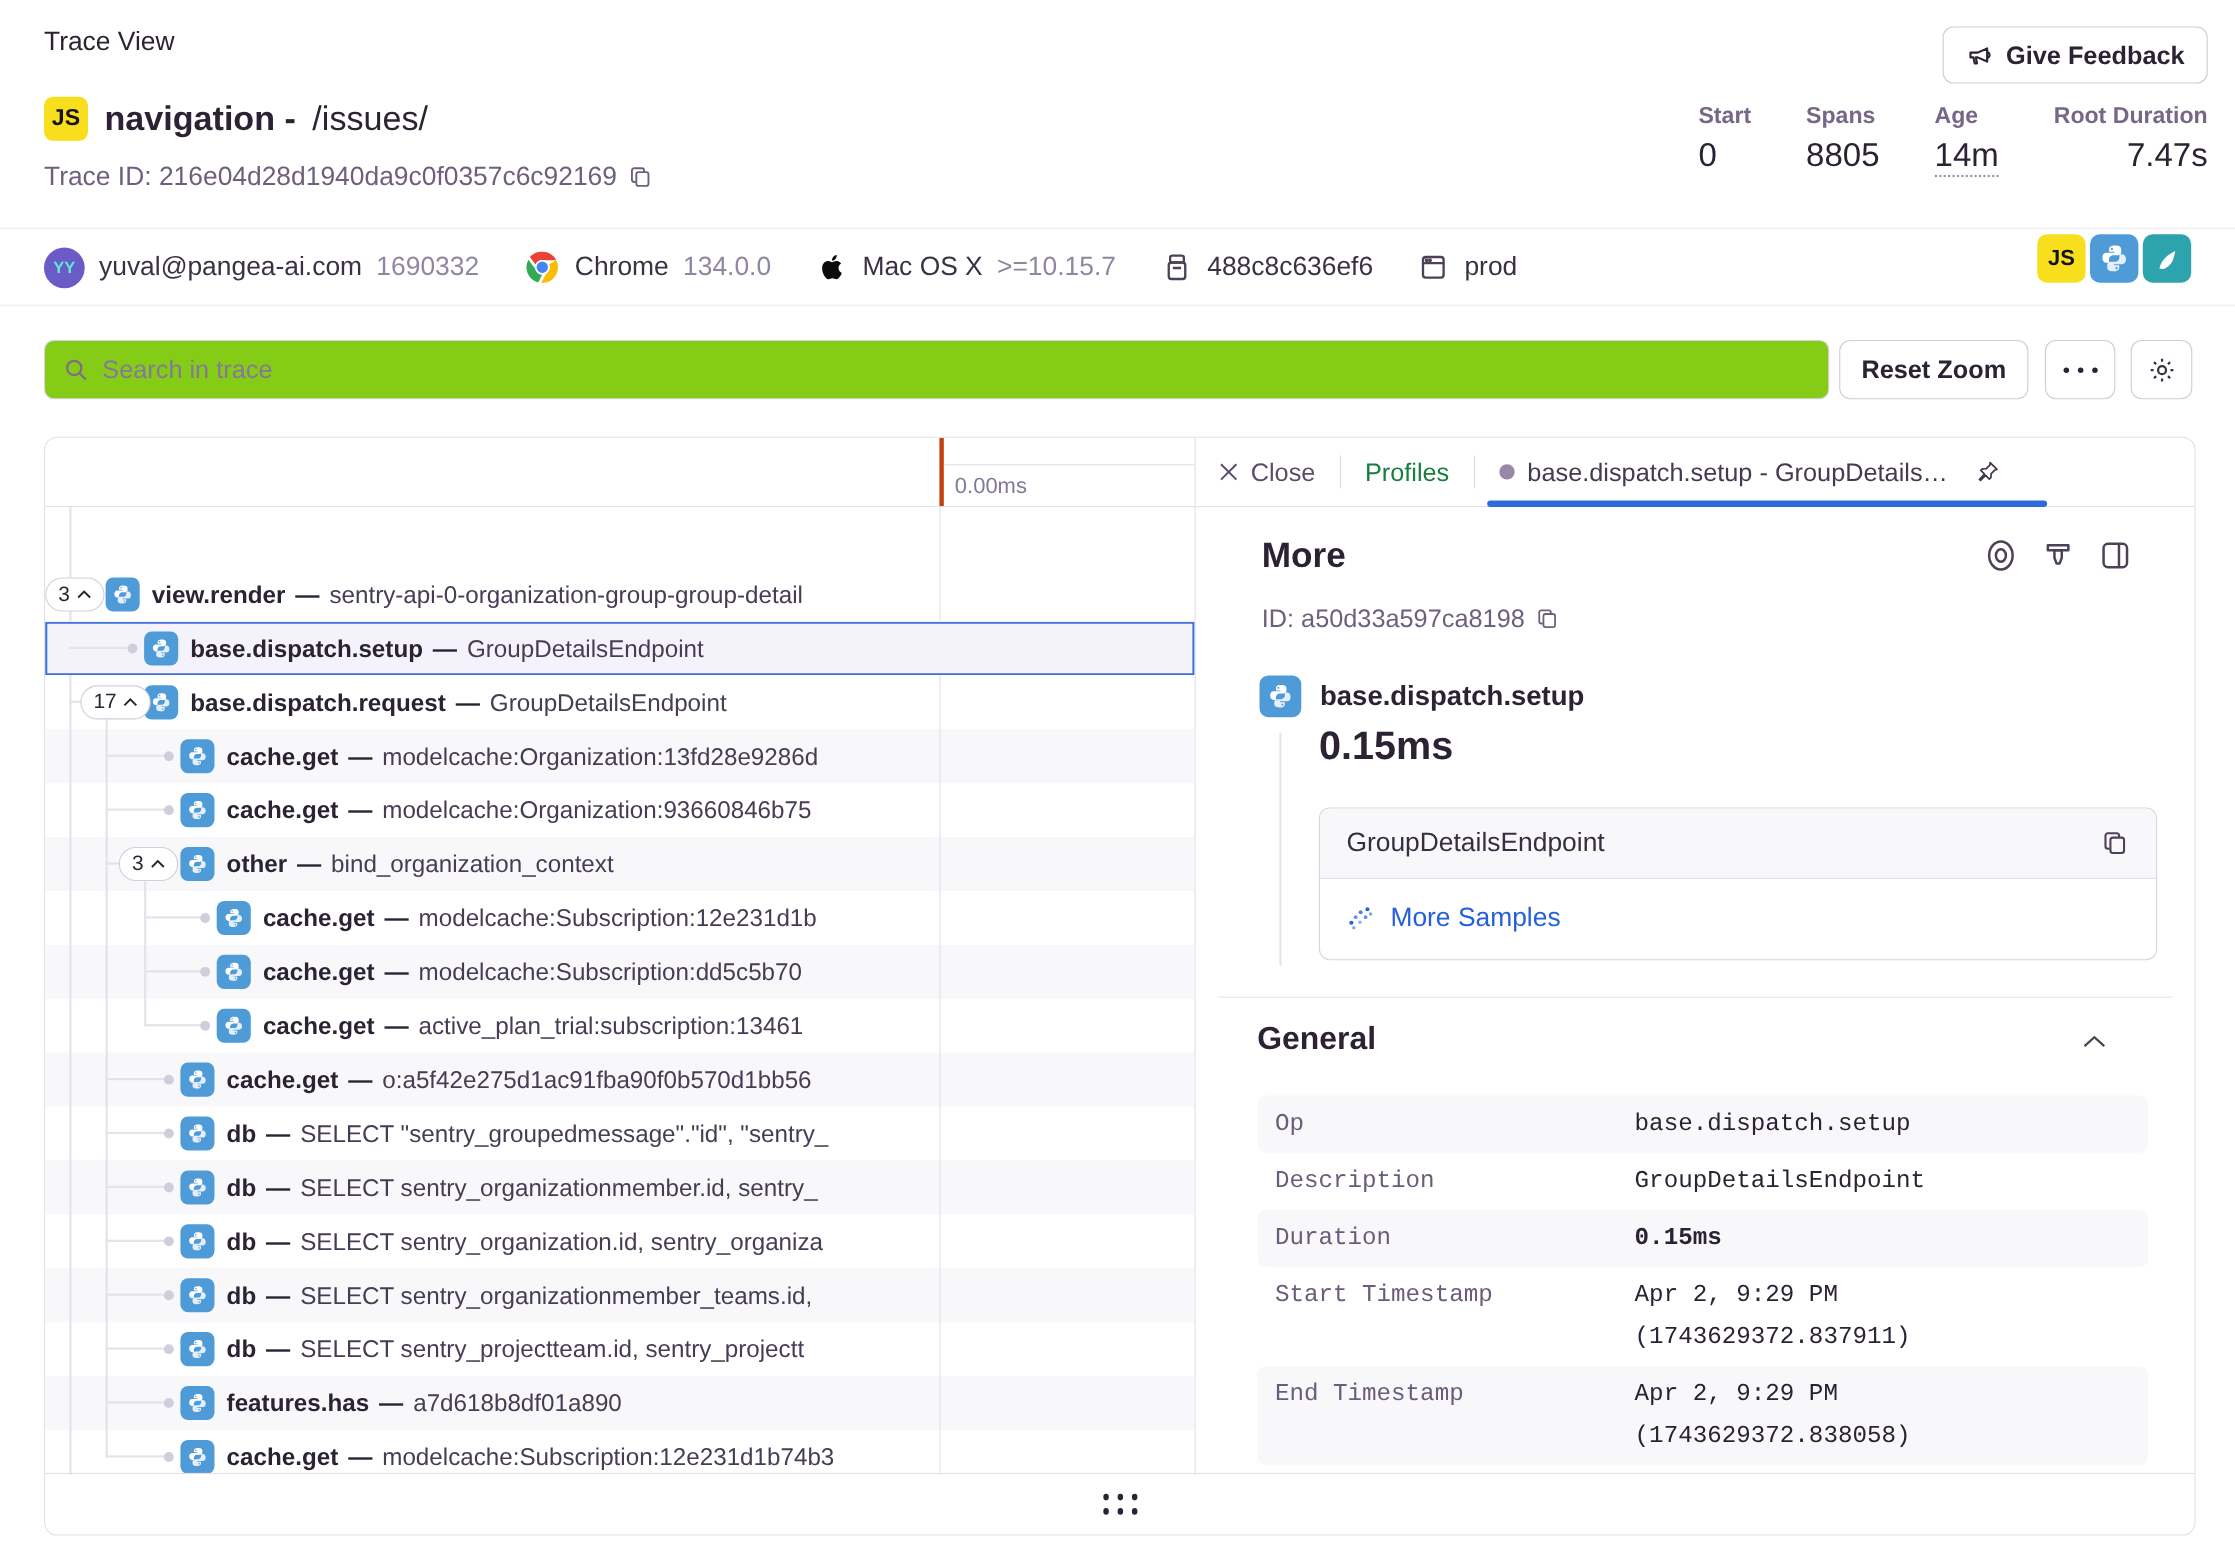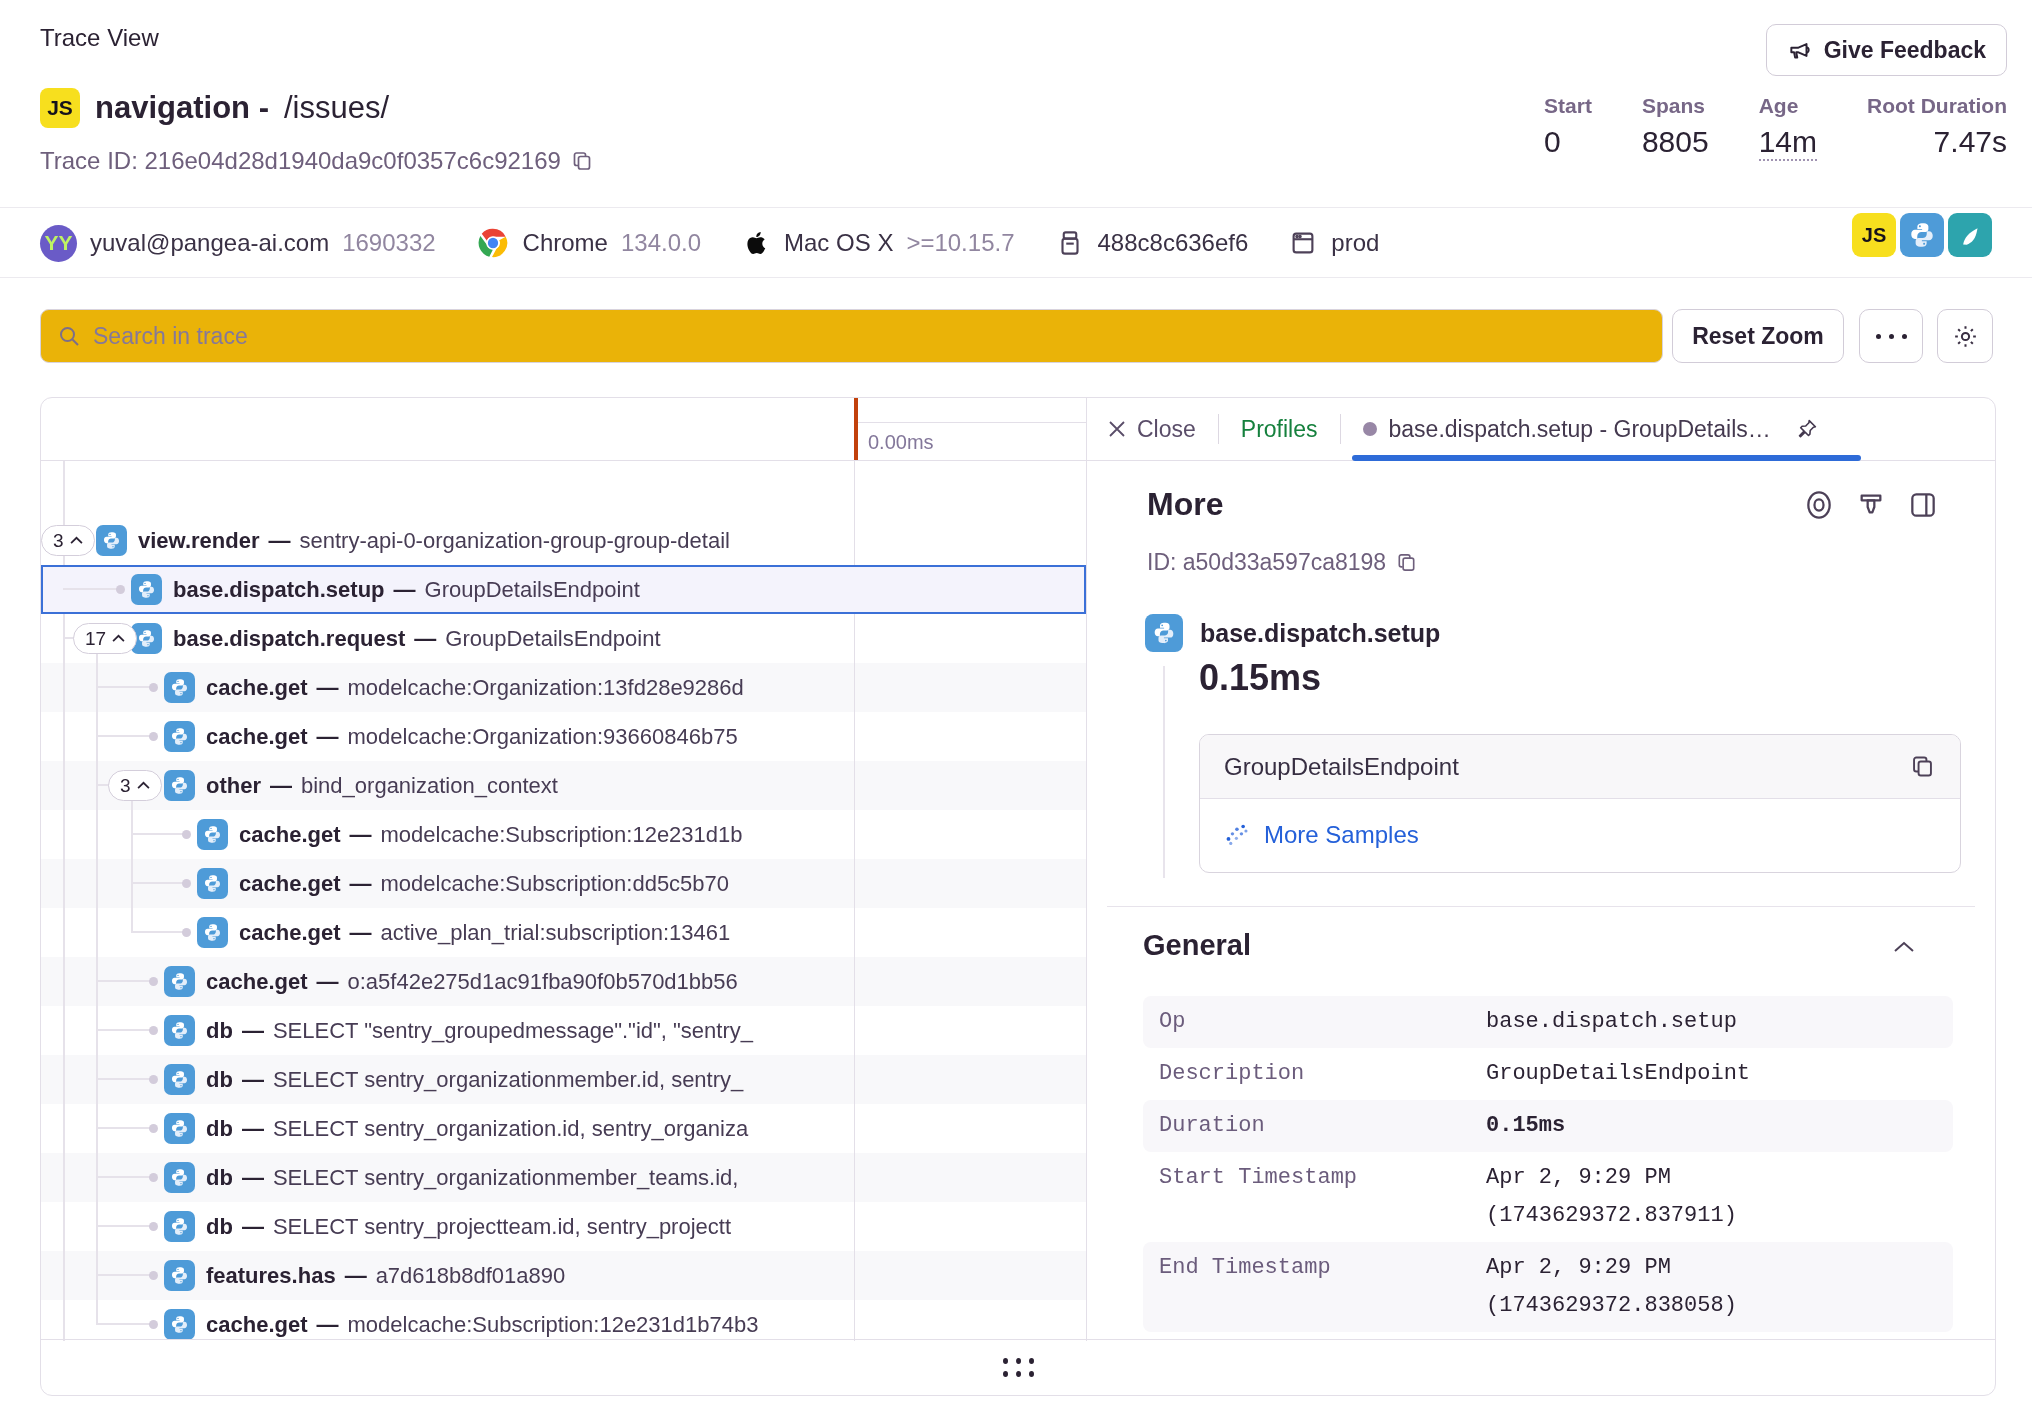--- a/index.html
+++ b/index.html
@@ -25,34 +25,34 @@
   .stat .lbl { font-size:21px; font-weight:600; color:#776787; }
   .stat .val { font-size:30px; color:#2b2233; margin-top:7px; }
   .stat.right { text-align:right; }
   .val .dotted { border-bottom:2px dotted #a093b1; padding-bottom:1px; }
   .hdiv { position:absolute; left:0; right:0; border-top:1px solid #eceaef; }
 
   
   .meta { position:absolute; left:40px; top:208px; height:70px; display:flex;
     align-items:center; gap:40px; font-size:24px; }
   .mgroup { display:flex; align-items:center; gap:13px; }
-  .avatar { width:37px; height:37px; border-radius:50%; background:#6a5bc7; color:#bef264;
-    font-size:21px; font-weight:bold; display:flex; align-items:center; justify-content:center; }
+  .avatar { width:37px; height:37px; border-radius:50%; background:#6a5bc7; color:#5eead4;
+    font-size:15px; font-weight:bold; display:flex; align-items:center; justify-content:center; }
   .m-dark { color:#3a3145; }
   .m-light { color:#9186a0; }
   .platforms { position:absolute; right:40px; top:213px; display:flex; gap:4px; }
   .plat { width:44px; height:44px; border-radius:9px; display:flex; align-items:center; justify-content:center; }
   .plat.js { background:#f7df1e; color:#15121c; font-weight:bold; font-size:20px; }
   .plat.py { background:#4e9bd8; }
   .plat.teal { background:#2da4ad; }
 
   
   .search { position:absolute; left:40px; top:309px; width:1623px; height:54px;
     border:1.5px solid #d8d3dd; border-radius:9px; display:flex; align-items:center;
-    gap:12px; padding:0 16px; background:#eab308; }
+    gap:12px; padding:0 16px; background:#84cc16; }
   .search input { border:none; outline:none; flex:1; font-size:23px;
     font-family:"Liberation Sans",sans-serif; color:#2b2233; background:transparent; }
   .search input::placeholder { color:#85789a; }
   .tbtn { position:absolute; top:309px; height:54px; border:1.5px solid #d2ccd8;
     border-radius:10px; background:#fff; display:flex; align-items:center;
     justify-content:center; font-size:23px; font-weight:bold; color:#2b2233; }
   .dots3 { display:flex; gap:8px; }
   .dots3 i { width:5px; height:5px; border-radius:50%; background:#2b2233; }
 
   

